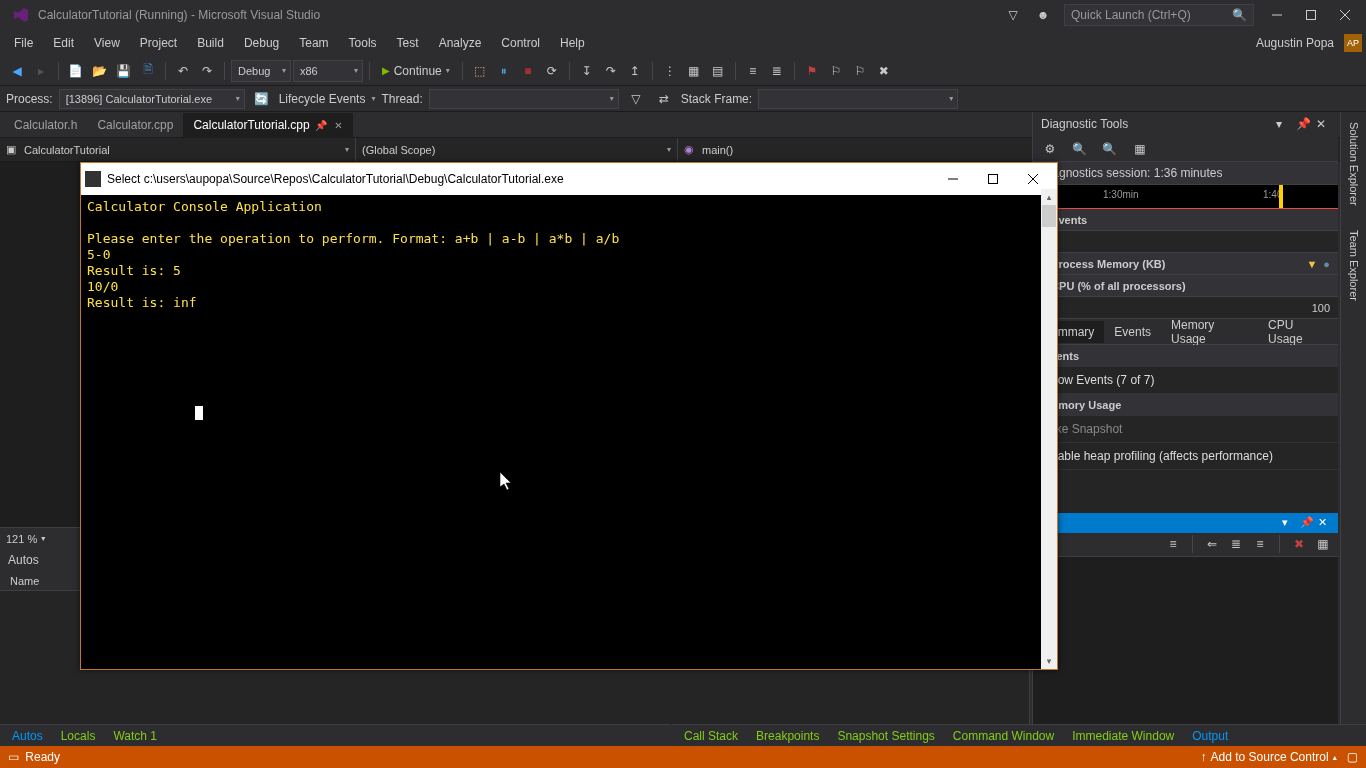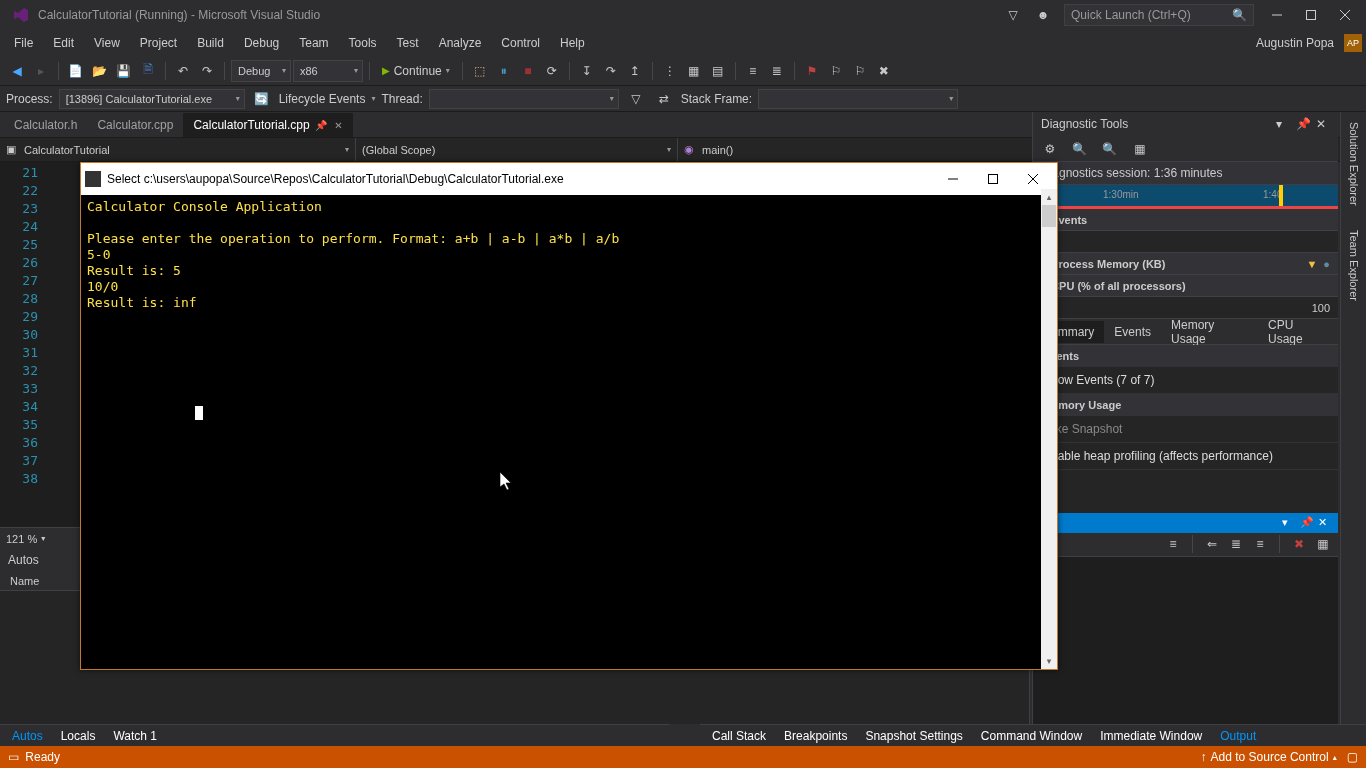--- a/index.html
+++ b/index.html
@@ -62,35 +62,35 @@
 
 .bottom-split { display:flex; height: 200px; }
 .bottom-left { width: 672px; background:#252526; display:flex; flex-direction:column; border-right:1px solid #3f3f46; }
 
 .panel-title { height:22px; background:#2d2d30; color:#ccc; padding:0 8px; display:flex; align-items:center; font-size:12px; }
 .autos-header { height:20px; background:#2d2d30; border-bottom:1px solid #3f3f46; display:flex; align-items:center; padding:0 10px; color:#ccc; font-size:11px; }
 .autos-body { flex:1; background:#252526; }
 
 
 .bottom-tabs { height:22px; background:#2d2d30; display:flex; align-items:center; padding:0 4px; gap:2px; border-top:1px solid #3f3f46; }
-.bottom-tab { padding: 2px 8px; color:#ffffff; font-size:12px; }
+.bottom-tab { padding: 2px 8px; color:#84cc16; font-size:12px; }
 .bottom-tab.active { color:#0097fb; }
 
 
 .statusbar { height:22px; background:#ca5100; color:#fff; display:flex; align-items:center; padding:0 8px; font-size:12px; }
 .statusbar .spacer { flex:1; }
 
 
 .diag-panel { position:absolute; top: 112px; right: 28px; width: 306px; bottom: 44px; background:#252526; border-left:1px solid #3f3f46; display:flex; flex-direction:column; }
 .diag-title { height:24px; background:#2d2d30; display:flex; align-items:center; color:#ccc; padding:0 8px; font-size:12px; }
 .diag-title .spacer { flex:1; }
 .diag-title .ico { width:14px; height:14px; margin-left:6px; }
 .diag-toolbar { height:26px; background:#2d2d30; display:flex; align-items:center; padding:0 6px; gap:8px; border-bottom:1px solid #3f3f46; }
 .diag-info { padding: 4px 8px; background:#333337; border-bottom:1px solid #3f3f46; }
-.timeline { height:24px; background:#0c4a6e; border-bottom:3px solid #ef4444; position:relative; color:#999; font-size:10px; }
+.timeline { height:24px; background:#000000; border-bottom:1px solid #ef4444; position:relative; color:#999; font-size:10px; }
 .timeline .tick { position:absolute; top:4px; }
 .timeline .marker { position:absolute; top:0; bottom:0; width:4px; background:#ffcf00; }
 .sec-head { height:22px; padding:0 8px; display:flex; align-items:center; background:#333337; border-bottom:1px solid #3f3f46; font-weight:600; font-size:11px;}
 .sec-head .spacer{flex:1}
 .mem-chart { height:66px; background:#252526; position:relative; border-bottom:1px solid #3f3f46; }
 .mem-area { position:absolute; left:10px; top:12px; width:170px; height:46px; background:#5f8ca3; clip-path: polygon(0 10%, 55% 10%, 62% 25%, 70% 25%, 70% 100%, 0 100%); }
 .mem-label { position:absolute; right:6px; font-size:10px; color:#ccc; }
 .cpu-row { height:22px; padding:0 8px; display:flex; align-items:center; border-bottom:1px solid #3f3f46; font-size:11px; gap:6px;}
 .diag-tabs { height:26px; display:flex; align-items:center; background:#2d2d30; border-bottom:1px solid #3f3f46; }
 .diag-tab { padding: 4px 10px; color:#ccc; font-size:12px; }
@@ -262,39 +262,20 @@
   </div>
   <div class="navcombo">
     <span class="ico" style="color:#b180d7">◉</span>
     <span>main()</span>
   </div>
 </div>
 
 <div class="main">
   <div class="editor-panel">
     <div class="editor-body">
-      <div class="gutter" id="gutter">21
-22
-23
-24
-25
-26
-27
-28
-29
-30
-31
-32
-33
-34
-35
-36
-37
-38
-</div>
       <div class="code-area"></div>
     </div>
     <div class="zoom-row">
       <span>121 %</span>
       <span class="dd">▾</span>
     </div>
 
     <div class="bottom-split" style="height:175px;">
       <div class="bottom-left" style="width:100%">
         <div class="panel-title">Autos</div>
@@ -303,21 +284,21 @@
       </div>
     </div>
   </div>
 </div>
 
 <div class="bottom-tabs" style="position:absolute; left:0; bottom:22px; width:670px;">
   <div class="bottom-tab active">Autos</div>
   <div class="bottom-tab">Locals</div>
   <div class="bottom-tab">Watch 1</div>
 </div>
-<div class="bottom-tabs" style="position:absolute; left:700px; bottom:22px; right:0;">
+<div class="bottom-tabs" style="position:absolute; left:672px; bottom:22px; right:0;">
   <div class="bottom-tab">Call Stack</div>
   <div class="bottom-tab">Breakpoints</div>
   <div class="bottom-tab">Snapshot Settings</div>
   <div class="bottom-tab">Command Window</div>
   <div class="bottom-tab">Immediate Window</div>
   <div class="bottom-tab active">Output</div>
 </div>
 
 <div class="statusbar" style="position:absolute; left:0; bottom:0; right:0;">
   <span style="margin-right:6px">▭</span>

